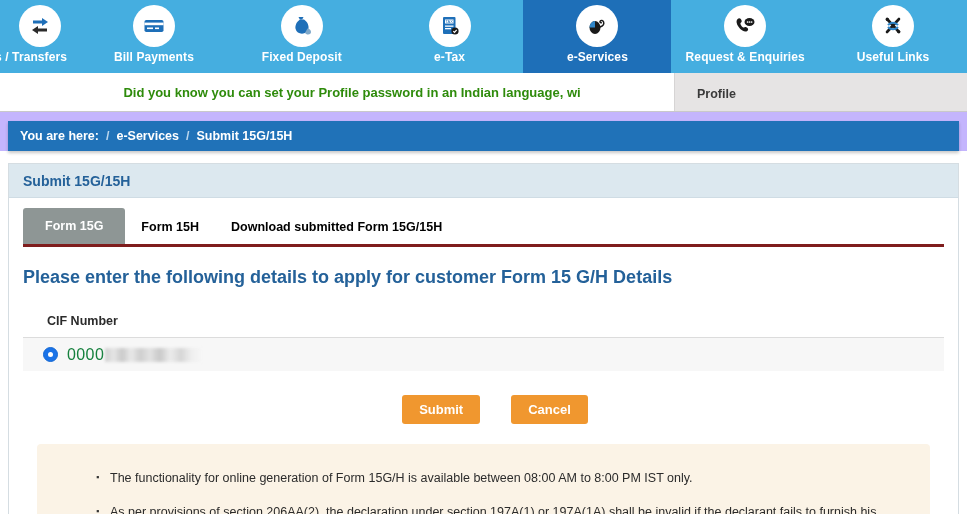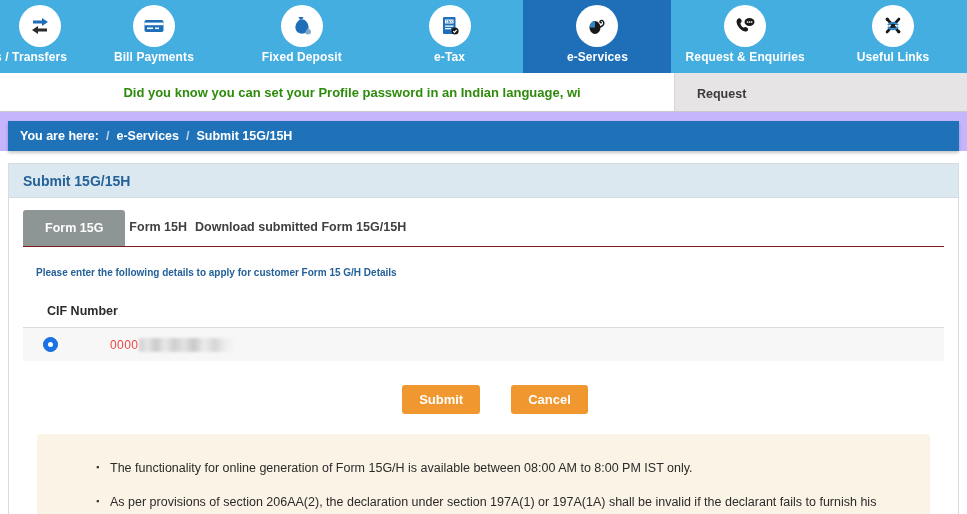--- a/index.html
+++ b/index.html
@@ -135,46 +135,46 @@
   .panel-head .ptitle {
     color: #246199;
     font-size: 14px;
     font-weight: bold;
   }
   .panel-body { padding: 0 14px; }
 
   
   .tabs {
     display: flex;
-    align-items: flex-start;
-    border-bottom: 1px solid #7f1d1d;
+    align-items: flex-end;
+    border-bottom: 3px solid #7f1d1d;
     margin-top: 12px;
     height: 37px;
   }
   .tab {
     font-size: 12.5px;
     font-weight: bold;
-    color: #404040;
-    padding: 10px 4px;
+    color: #000000;
+    padding: 10px 16px;
     cursor: pointer;
     white-space: nowrap;
   }
   .tab.active {
     background: #8E9695;
     color: #ffffff;
     border-radius: 3px 3px 0 0;
     padding: 11px 22px;
   }
 
   
   .instruct {
     color: #246199;
-    font-size: 10px;
-    font-weight: bold;
-    margin: 20px 0 0 13px;
+    font-size: 18px;
+    font-weight: bold;
+    margin: 20px 0 0 0;
   }
 
   .cif-label {
     color: #2b2b2b;
     font-size: 12.5px;
     font-weight: bold;
     margin: 26px 0 0 24px;
   }
   .cif-row {
     margin-top: 9px;
@@ -196,24 +196,23 @@
     margin-right: 9px;
     flex: 0 0 auto;
     cursor: pointer;
   }
   .radio .dot {
     width: 5px; height: 5px;
     border-radius: 50%;
     background: #ffffff;
   }
   .cif-value {
-    font-size: 12px;
-    color: #ef4444;
+    font-size: 16px;
+    color: #15803d;
     letter-spacing: 0.4px;
-    margin-left: 43px;
   }
   .redact {
     display: inline-block;
     width: 96px;
     height: 14px;
     vertical-align: -2px;
     margin-left: 1px;
     background: linear-gradient(90deg,
       #cfcfcf 0%, #e4e4e4 9%, #c8c8c8 18%, #e8e8e8 27%,
       #cdcdcd 37%, #e2e2e2 47%, #c6c6c6 57%, #ececec 68%,
@@ -362,21 +361,21 @@
     </div>
     <div class="navlabel">Useful Links</div>
   </div>
 </div>
 
 <div class="inforow">
   <div class="marquee">
     <span>Did you know you can set your Profile password in an Indian language, wi</span>
   </div>
   <div class="welcome">
-    <div class="wtitle">Request</div>
+    <div class="wtitle">Profile</div>
   </div>
 </div>
 
 <div class="bcwrap">
   <div class="breadcrumb">
     <span class="bc">You are here:</span>
     <span class="sep">/</span>
     <span class="bc">e-Services</span>
     <span class="sep">/</span>
     <span class="bc">Submit 15G/15H</span>

